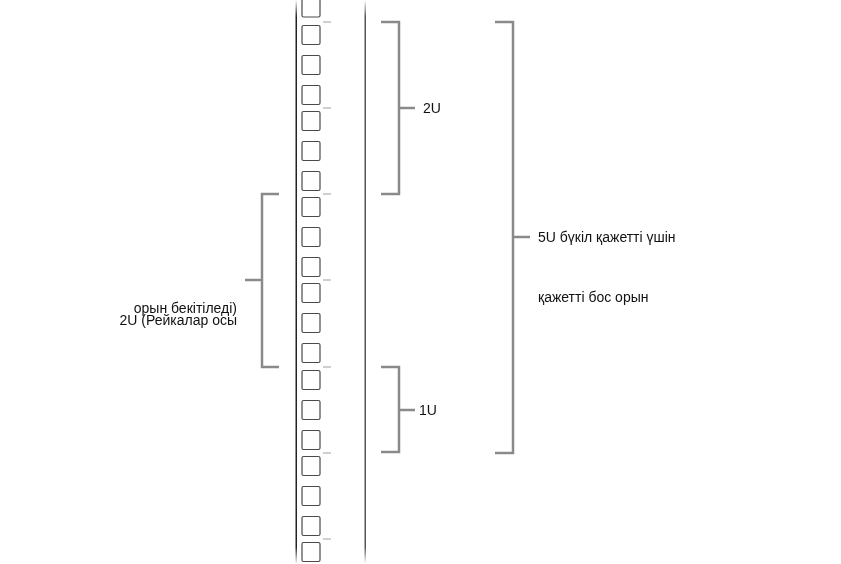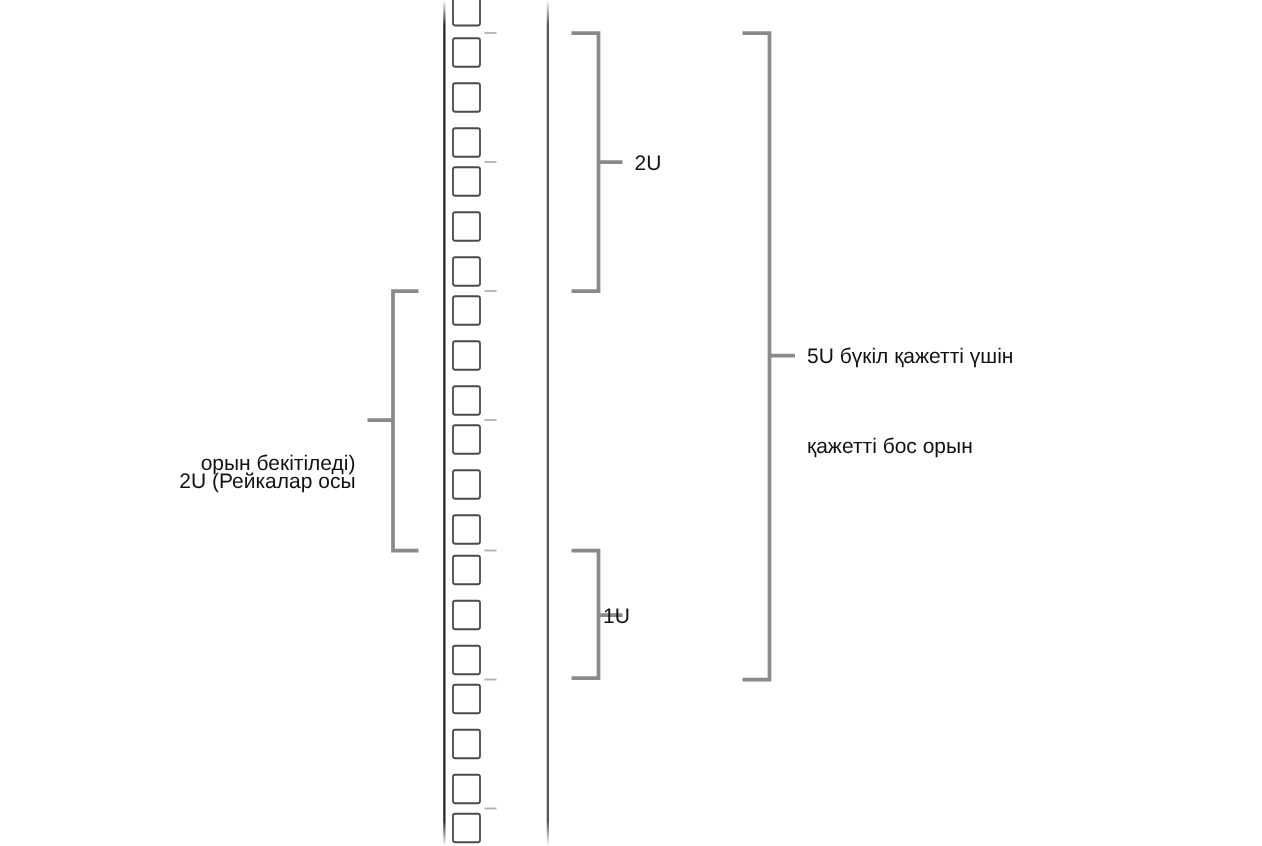--- a/index.html
+++ b/index.html
@@ -67,19 +67,19 @@
 
   <g fill="none" stroke="#8a8a8a" stroke-width="2.5">
     <path d="M381 22 H399 V194 H381 M399 108 H415"></path>
     <path d="M381 367 H399 V452 H381 M399 410 H415"></path>
     <path d="M495 22 H513 V453 H495 M513 237 H530"></path>
     <path d="M279 194 H262 V367 H279 M262 280 H245"></path>
   </g>
 </svg>
 
 <div class="label" style="left:423px; top:94px;">2U</div>
-<div class="label" style="left:402px; top:396px;">1U</div>
+<div class="label" style="left:419px; top:396px;">1U</div>
 
 <div class="label" style="left:538px; top:223px;">5U бүкіл қажетті үшін</div>
 <div class="label" style="left:538px; top:251px;margin-top:32px;">қажетті бос орын</div>
 
 <div class="label label-right" style="right:604px; top:266px;margin-top:40px;">2U (Рейкалар осы</div>
 <div class="label label-right" style="right:604px; top:294px;">орын бекітіледі)</div>
 
 </body></html>

